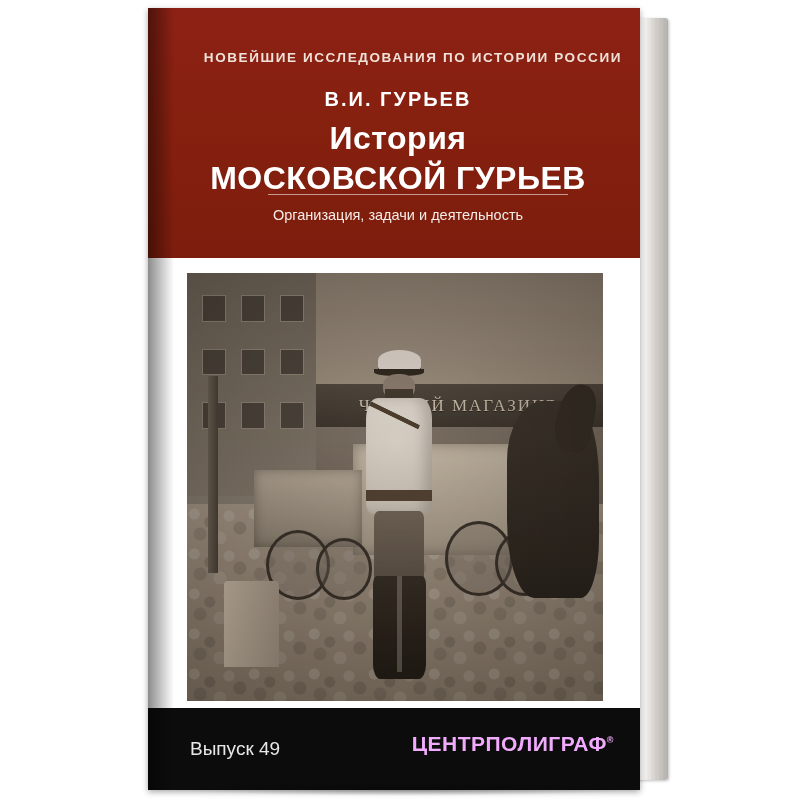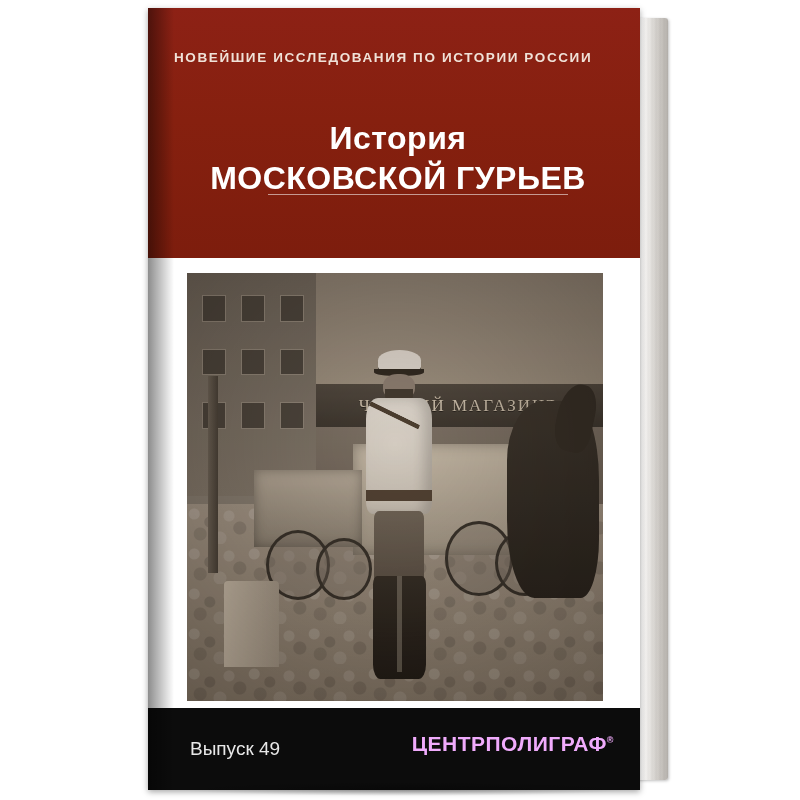--- a/index.html
+++ b/index.html
@@ -83,21 +83,21 @@
     background: linear-gradient(to right, rgba(0,0,0,0.45), rgba(0,0,0,0.0));
     z-index: 6;
     pointer-events: none;
   }
 
   .series-line {
     position: absolute;
     top: 42px;
     left: 26px;
     right: 18px;
-    text-align: left;
+    text-align: right;
     color: #f0e2d8;
     font-size: 13.5px;
     letter-spacing: 1.6px;
     font-weight: bold;
   }
 
   .author {
     position: absolute;
     top: 68px;
     left: 26px;
@@ -365,29 +365,31 @@
 
     <div class="pages"></div>
 
     <div class="cover">
 
       <div class="top-band"></div>
       <div class="spine-shade"></div>
 
       <div class="series-line">НОВЕЙШИЕ ИССЛЕДОВАНИЯ ПО ИСТОРИИ РОССИИ</div>
 
+      <div class="author">В.И. ГУРЬЕВ</div>
 
       <div class="title">
         <span class="t-line">История</span>
         <span class="t-line">МОСКОВСКОЙ ГУРЬЕВ</span>
       </div>
 
       <div class="rule"></div>
 
       <div class="subtitle">
+        <span class="s-line">Организация, задачи и деятельность</span>
       </div>
 
       <div class="photo-frame">
         <div class="photo">
 
           <div class="sky"></div>
 
           <div class="building-right"></div>
 
           <div class="shop-band">ЧАЙНЫЙ МАГАЗИНЪ</div>

